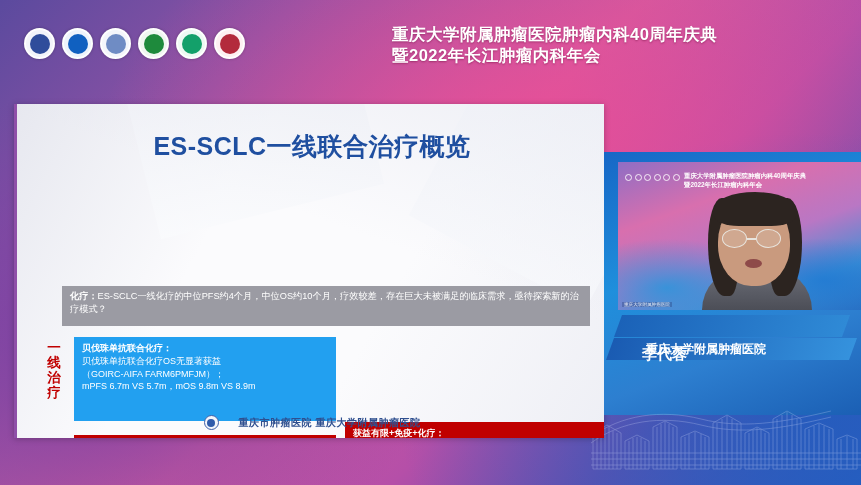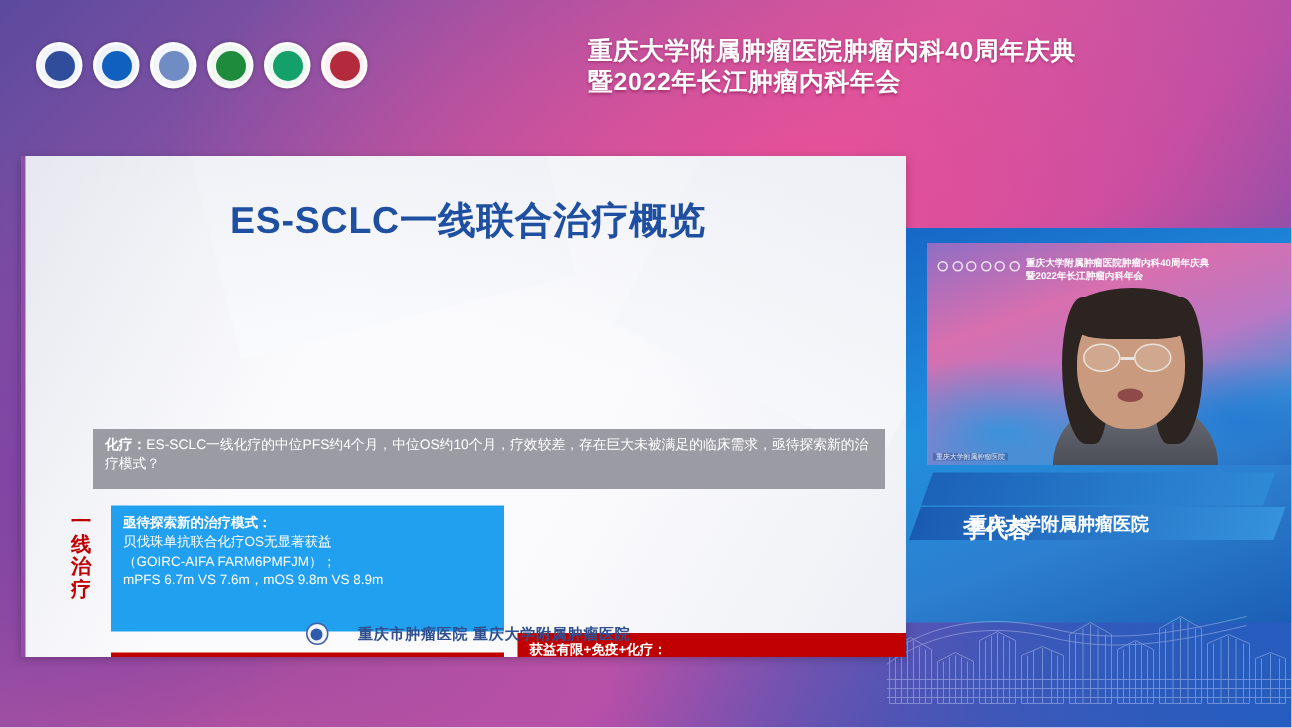--- a/index.html
+++ b/index.html
@@ -179,24 +179,24 @@
     </div>
 
     <div class="vlabel">
       <span>一</span>
       <span>线</span>
       <span>治</span>
       <span>疗</span>
     </div>
 
     <div class="box" id="box-blue">
-      <span class="hd">亟待探索新的治疗模式：</span>
+      <span class="hd">贝伐珠单抗联合化疗：</span>
       <span>贝伐珠单抗联合化疗OS无显著获益</span><br>
       <span class="b">（GOIRC-AIFA FARM6PMFJM）；</span><br>
-      <span class="b">mPFS 6.7m VS 7.6m，mOS 9.8m VS 8.9m</span>
+      <span class="b">mPFS 6.7m VS 5.7m，mOS 9.8m VS 8.9m</span>
     </div>
 
 
     <div class="box" id="box-red1">
       
       <br>
       
     </div>
 
     <div class="box" id="box-red2">

